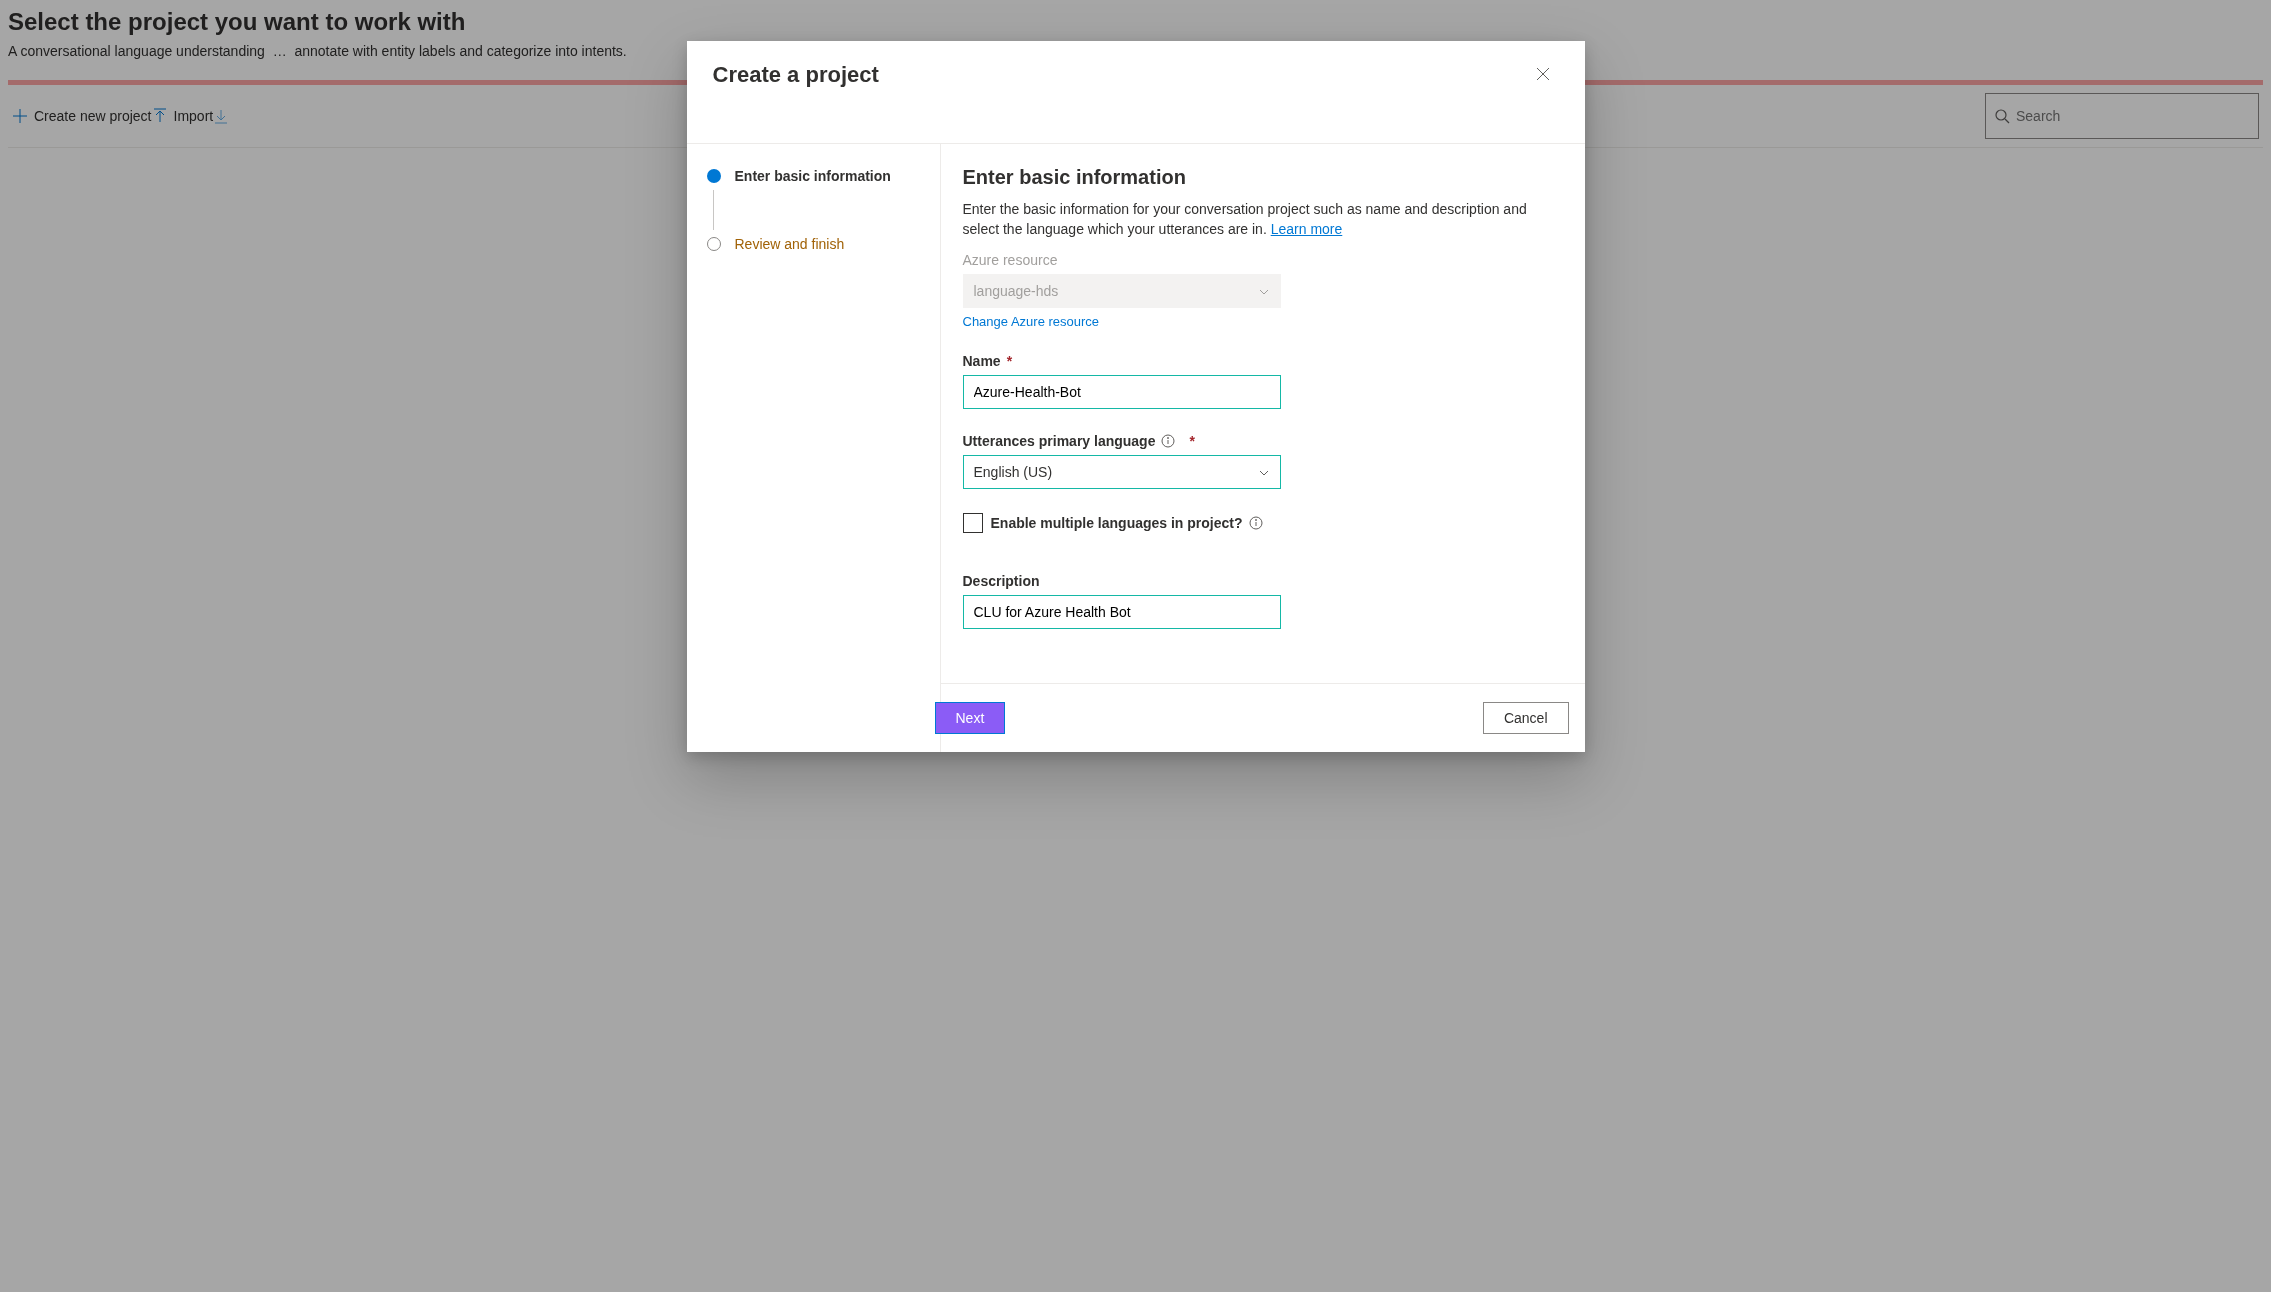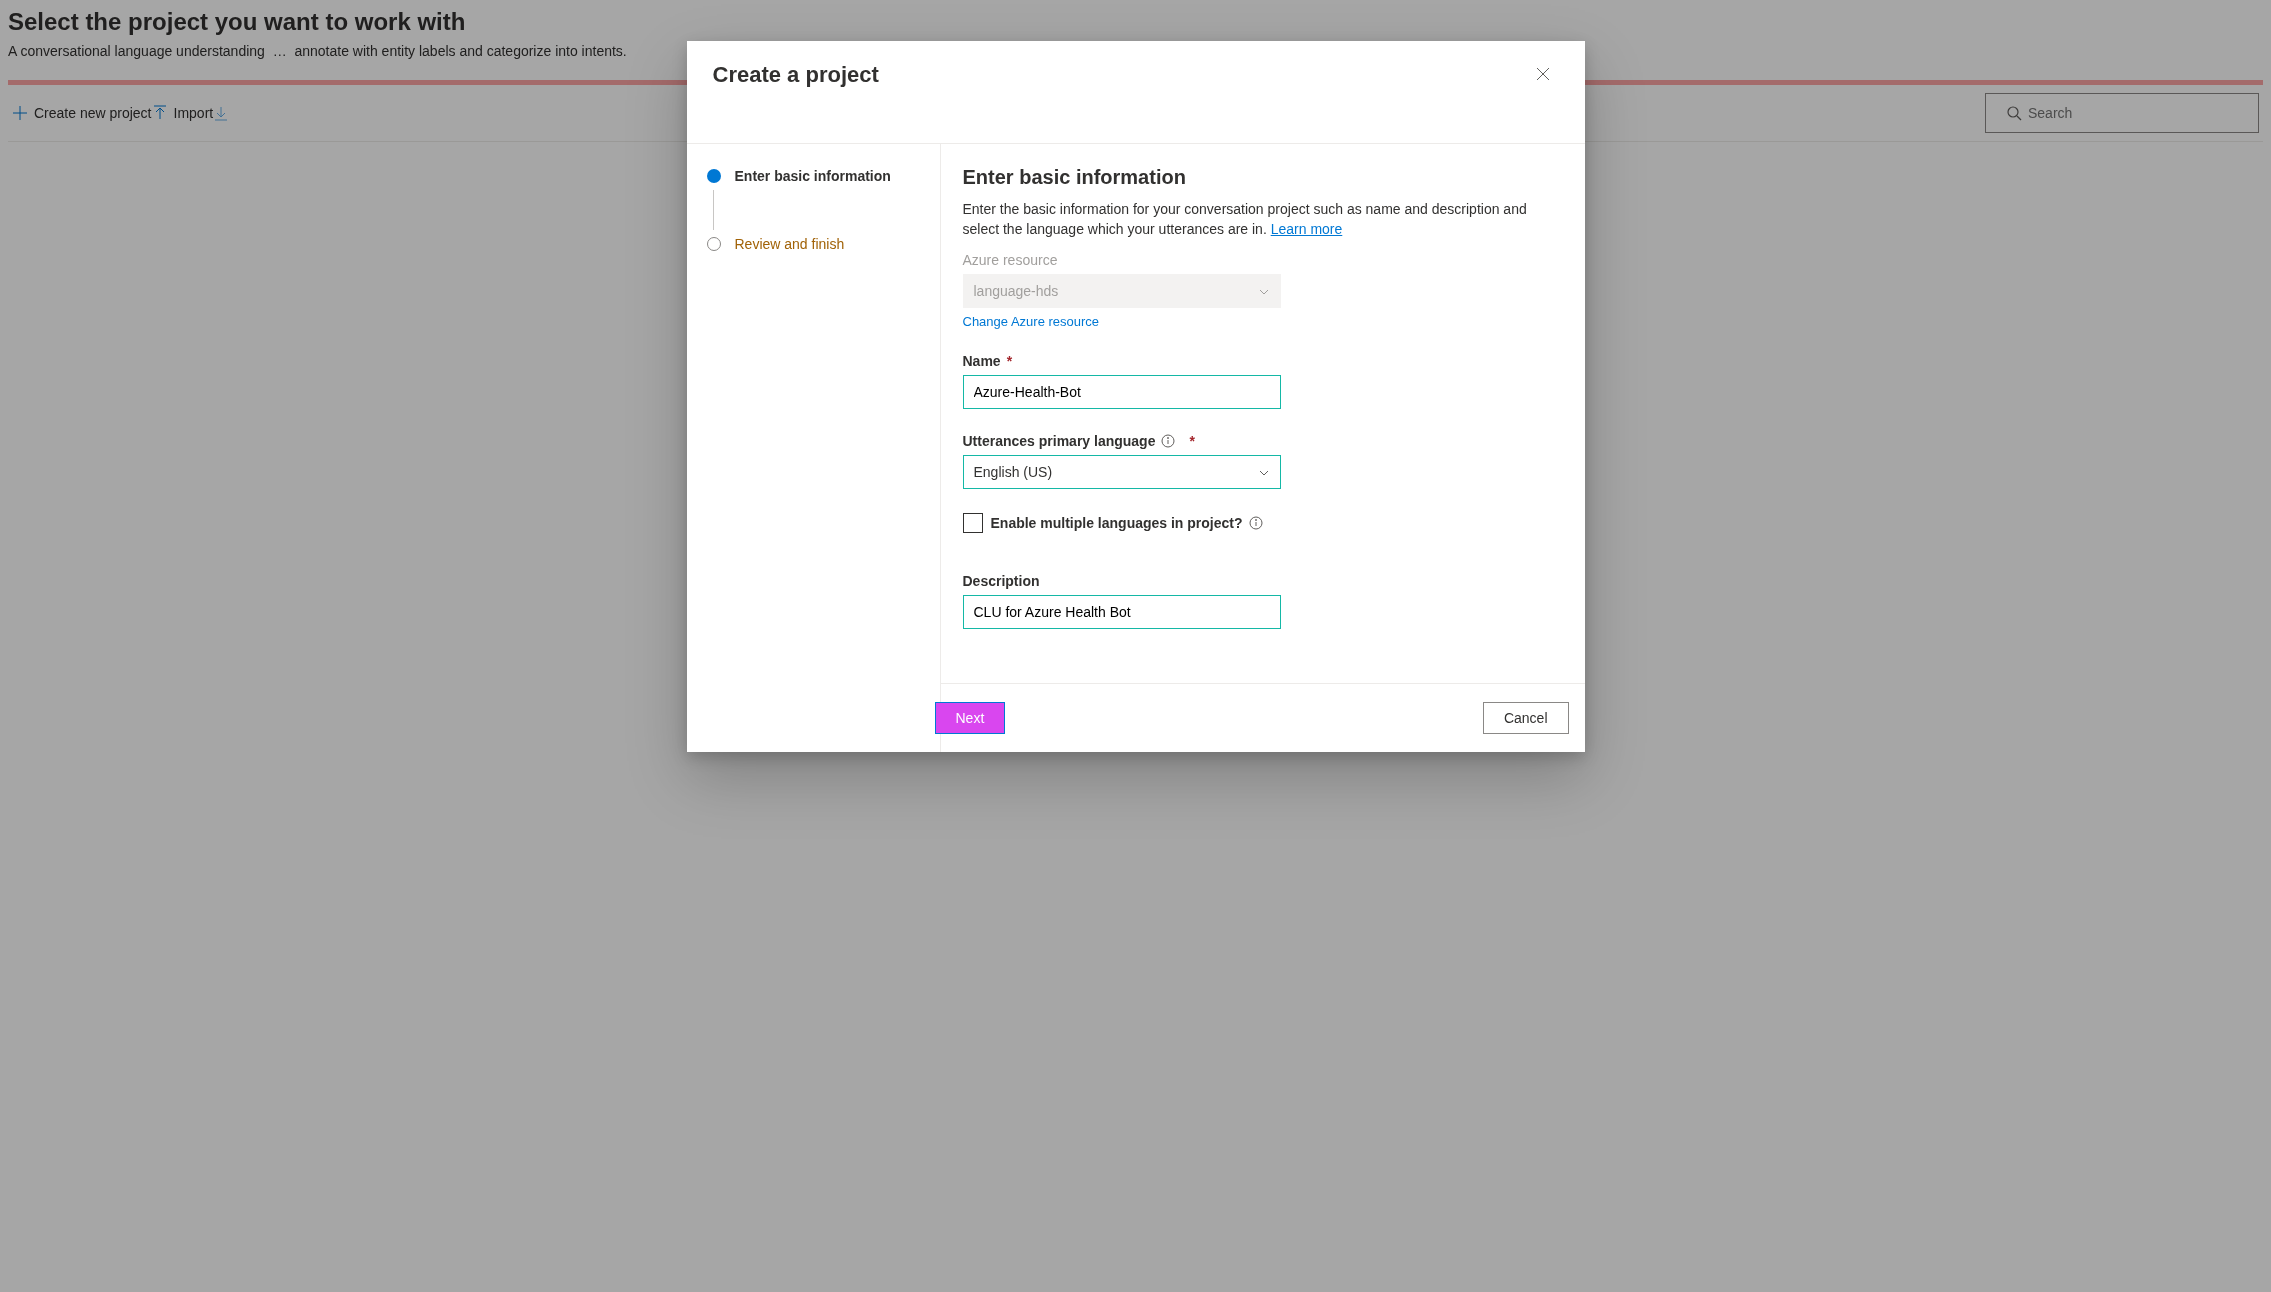--- a/index.html
+++ b/index.html
@@ -6,21 +6,21 @@
   html, body { width: 100%; height: 100%; font-family: "Segoe UI", -apple-system, sans-serif; font-size: 14px; color: #323130; }
   body { position: relative; overflow: hidden; background: #fff; }
 
   
   .page-bg { width: 100%; height: 100%; padding: 8px; }
   .page-title { font-size: 24px; font-weight: 600; margin-bottom: 6px; }
   .page-desc { font-size: 14px; color: #323130; margin-bottom: 18px; line-height: 1.4; }
   .toolbar { display: flex; align-items: center; border-top: 5px solid #fca5a5; border-bottom: 1px solid #edebe9; padding: 8px 4px; }
   .toolbar .tb-item { display: inline-flex; align-items: center; gap: 6px; color: #323130; cursor: pointer; font-size: 14px; }
   .toolbar .tb-icon { width: 16px; height: 16px; display: inline-flex; align-items: center; justify-content: center; color: #0078d4; }
-  .search-wrap { margin-left: auto; border: 1px solid #8a8886; height: 40px; width: 274px; display: flex; align-items: center; padding: 0 20px; background: #fff; }
+  .search-wrap { margin-left: auto; border: 1px solid #8a8886; height: 46px; width: 274px; display: flex; align-items: center; padding: 0 8px; background: #fff; }
   .search-wrap .search-icon { width: 16px; height: 16px; color: #605e5c; margin-right: 6px; }
   .search-wrap input { border: none; outline: none; flex: 1; font-size: 14px; background: transparent; }
 
   
   .overlay { position: absolute; inset: 0; background: rgba(0,0,0,0.35); display: flex; justify-content: center; align-items: flex-start; }
   .dialog { background: #fff; width: 898px; margin-top: 41px; box-shadow: 0 25px 57px rgba(0,0,0,.22), 0 5px 14px rgba(0,0,0,.18); display: flex; flex-direction: column; max-height: calc(100% - 82px); gap: 32px; }
   .dialog-header { display: flex; align-items: center; justify-content: space-between; padding: 18px 26px 20px 26px; }
   .dialog-header h2 { font-size: 22px; font-weight: 600; }
   .close-btn { width: 32px; height: 32px; display: flex; align-items: center; justify-content: center; cursor: pointer; color: #605e5c; }
   .close-btn svg { width: 14px; height: 14px; }
@@ -53,21 +53,21 @@
   .select-box.disabled .chev { color: #a19f9d; }
   .text-input input { border: none; outline: none; width: 100%; font-size: 14px; height: 100%; }
   .link-small { color: #0078d4; font-size: 13px; margin-top: 6px; display: inline-block; cursor: pointer; }
 
   .checkbox-row { display: flex; align-items: center; gap: 8px; margin-bottom: 40px; }
   .checkbox-box { width: 20px; height: 20px; border: 1px solid #323130; cursor: pointer; flex-shrink: 0; }
   .checkbox-row label { font-size: 14px; font-weight: 600; display: flex; align-items: center; gap: 6px; }
 
   .dialog-footer { border-top: 1px solid #edebe9; padding: 18px 16px 18px 0; display: flex; align-items: center; }
   .btn { height: 32px; padding: 0 20px; font-size: 14px; cursor: pointer; border: 1px solid transparent; }
-  .btn-primary { background: #d946ef; color: #fff; border-color: #0078d4; margin-left: -6px; }
+  .btn-primary { background: #8b5cf6; color: #fff; border-color: #0078d4; margin-left: -6px; }
   .btn-default { background: #fff; color: #323130; border-color: #8a8886; margin-left: auto; }
 </style>
 </head>
 <body>
 
 <div class="page-bg">
   <h1 class="page-title">Select the project you want to work with</h1>
   <p class="page-desc">
     <span>A conversational language understanding</span>
     <span>&nbsp;…&nbsp;</span>

